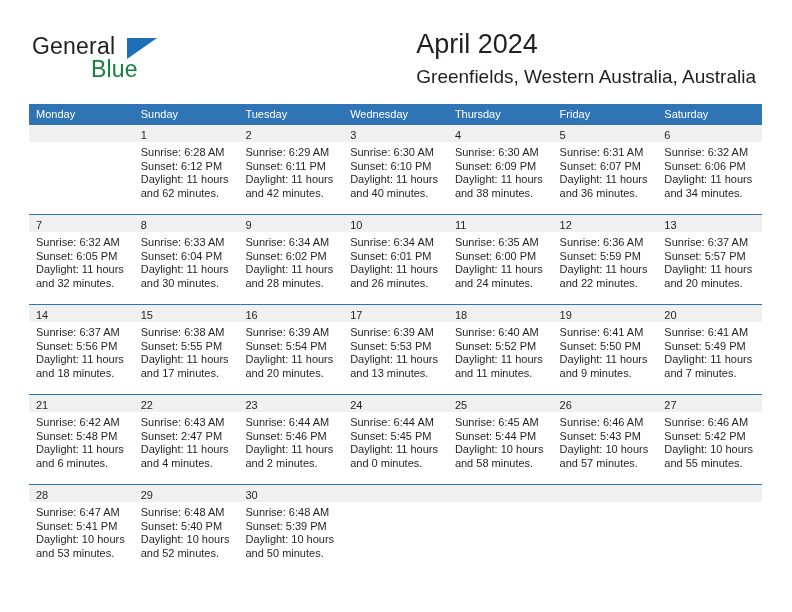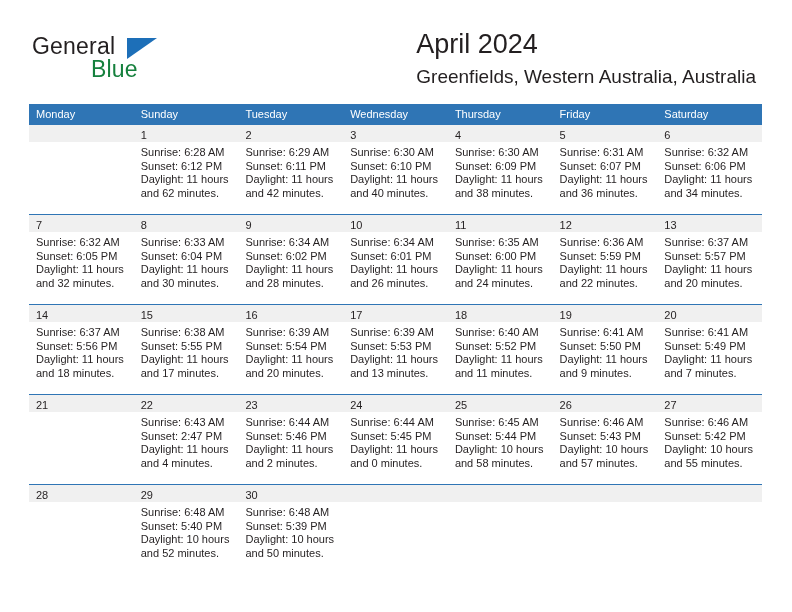--- a/index.html
+++ b/index.html
@@ -342,20 +342,25 @@
             <div class="day-info">
               <div class="info-line">Sunrise: 6:41 AM</div>
               <div class="info-line">Sunset: 5:49 PM</div>
               <div class="info-daylight">Daylight: 11 hours and 7 minutes.</div>
             </div>
           </div>
         </div>
         <div class="week">
           <div class="day">
             <div class="daynum-strip"><span class="daynum">21</span></div>
+            <div class="day-info">
+              <div class="info-line">Sunrise: 6:42 AM</div>
+              <div class="info-line">Sunset: 5:48 PM</div>
+              <div class="info-daylight">Daylight: 11 hours and 6 minutes.</div>
+            </div>
           </div>
           <div class="day">
             <div class="daynum-strip"><span class="daynum">22</span></div>
             <div class="day-info">
               <div class="info-line">Sunrise: 6:43 AM</div>
               <div class="info-line">Sunset: 2:47 PM</div>
               <div class="info-daylight">Daylight: 11 hours and 4 minutes.</div>
             </div>
           </div>
           <div class="day">
@@ -395,20 +400,25 @@
             <div class="day-info">
               <div class="info-line">Sunrise: 6:46 AM</div>
               <div class="info-line">Sunset: 5:42 PM</div>
               <div class="info-daylight">Daylight: 10 hours and 55 minutes.</div>
             </div>
           </div>
         </div>
         <div class="week">
           <div class="day">
             <div class="daynum-strip"><span class="daynum">28</span></div>
+            <div class="day-info">
+              <div class="info-line">Sunrise: 6:47 AM</div>
+              <div class="info-line">Sunset: 5:41 PM</div>
+              <div class="info-daylight">Daylight: 10 hours and 53 minutes.</div>
+            </div>
           </div>
           <div class="day">
             <div class="daynum-strip"><span class="daynum">29</span></div>
             <div class="day-info">
               <div class="info-line">Sunrise: 6:48 AM</div>
               <div class="info-line">Sunset: 5:40 PM</div>
               <div class="info-daylight">Daylight: 10 hours and 52 minutes.</div>
             </div>
           </div>
           <div class="day">

